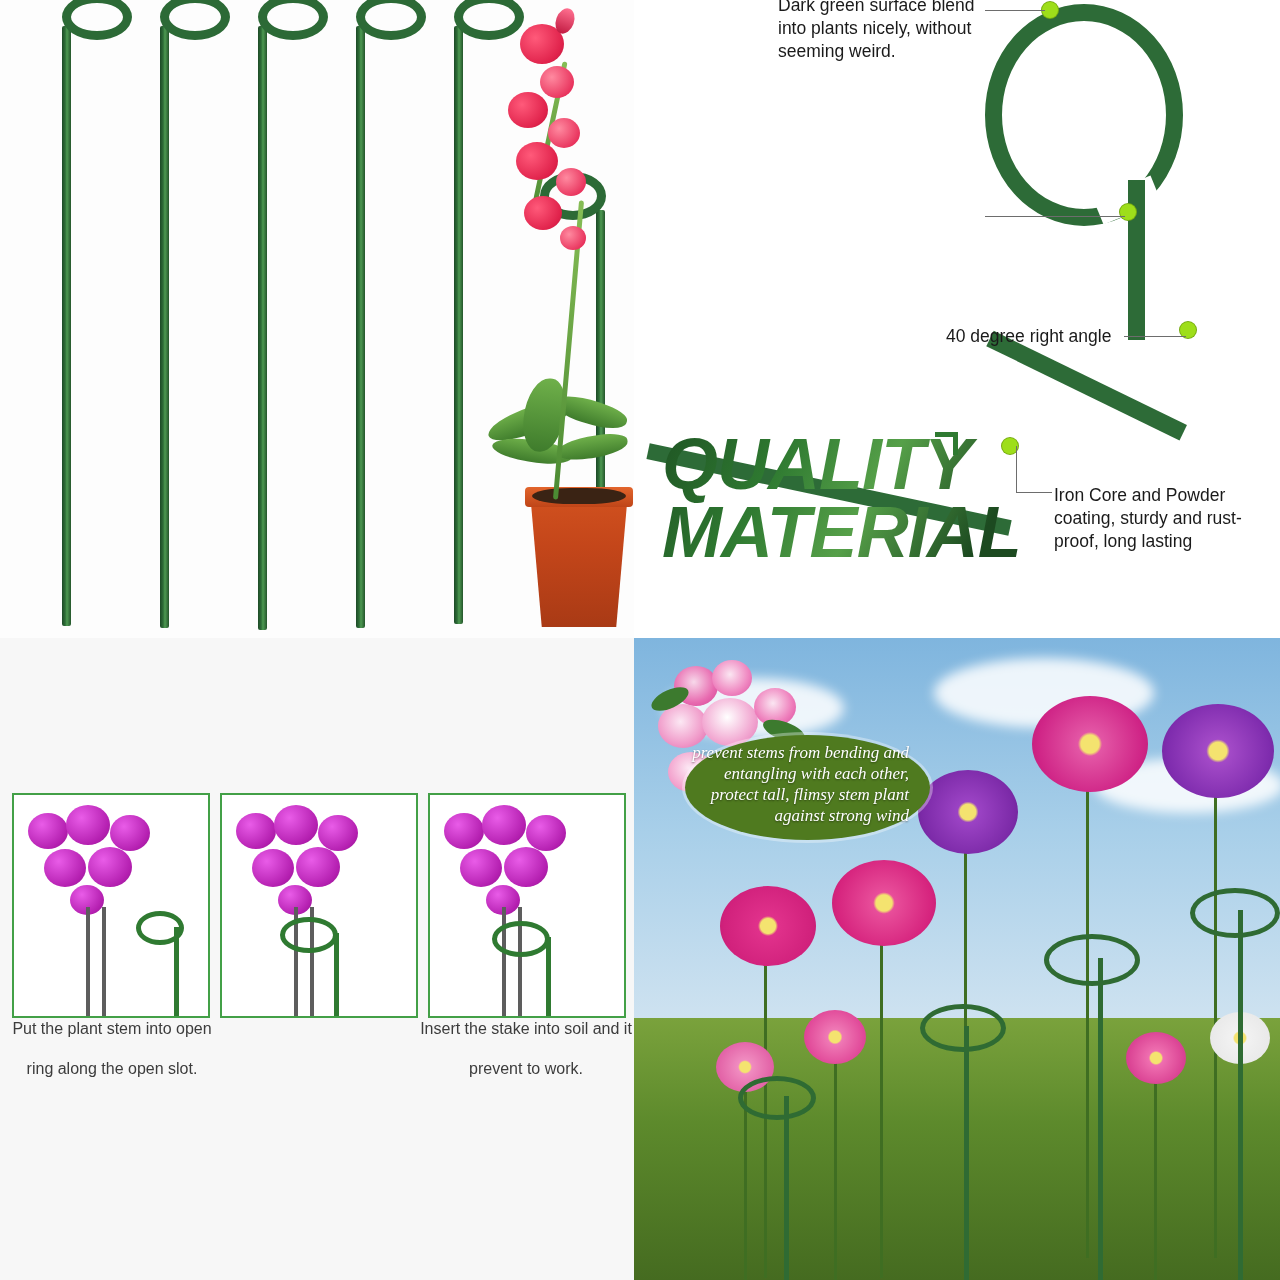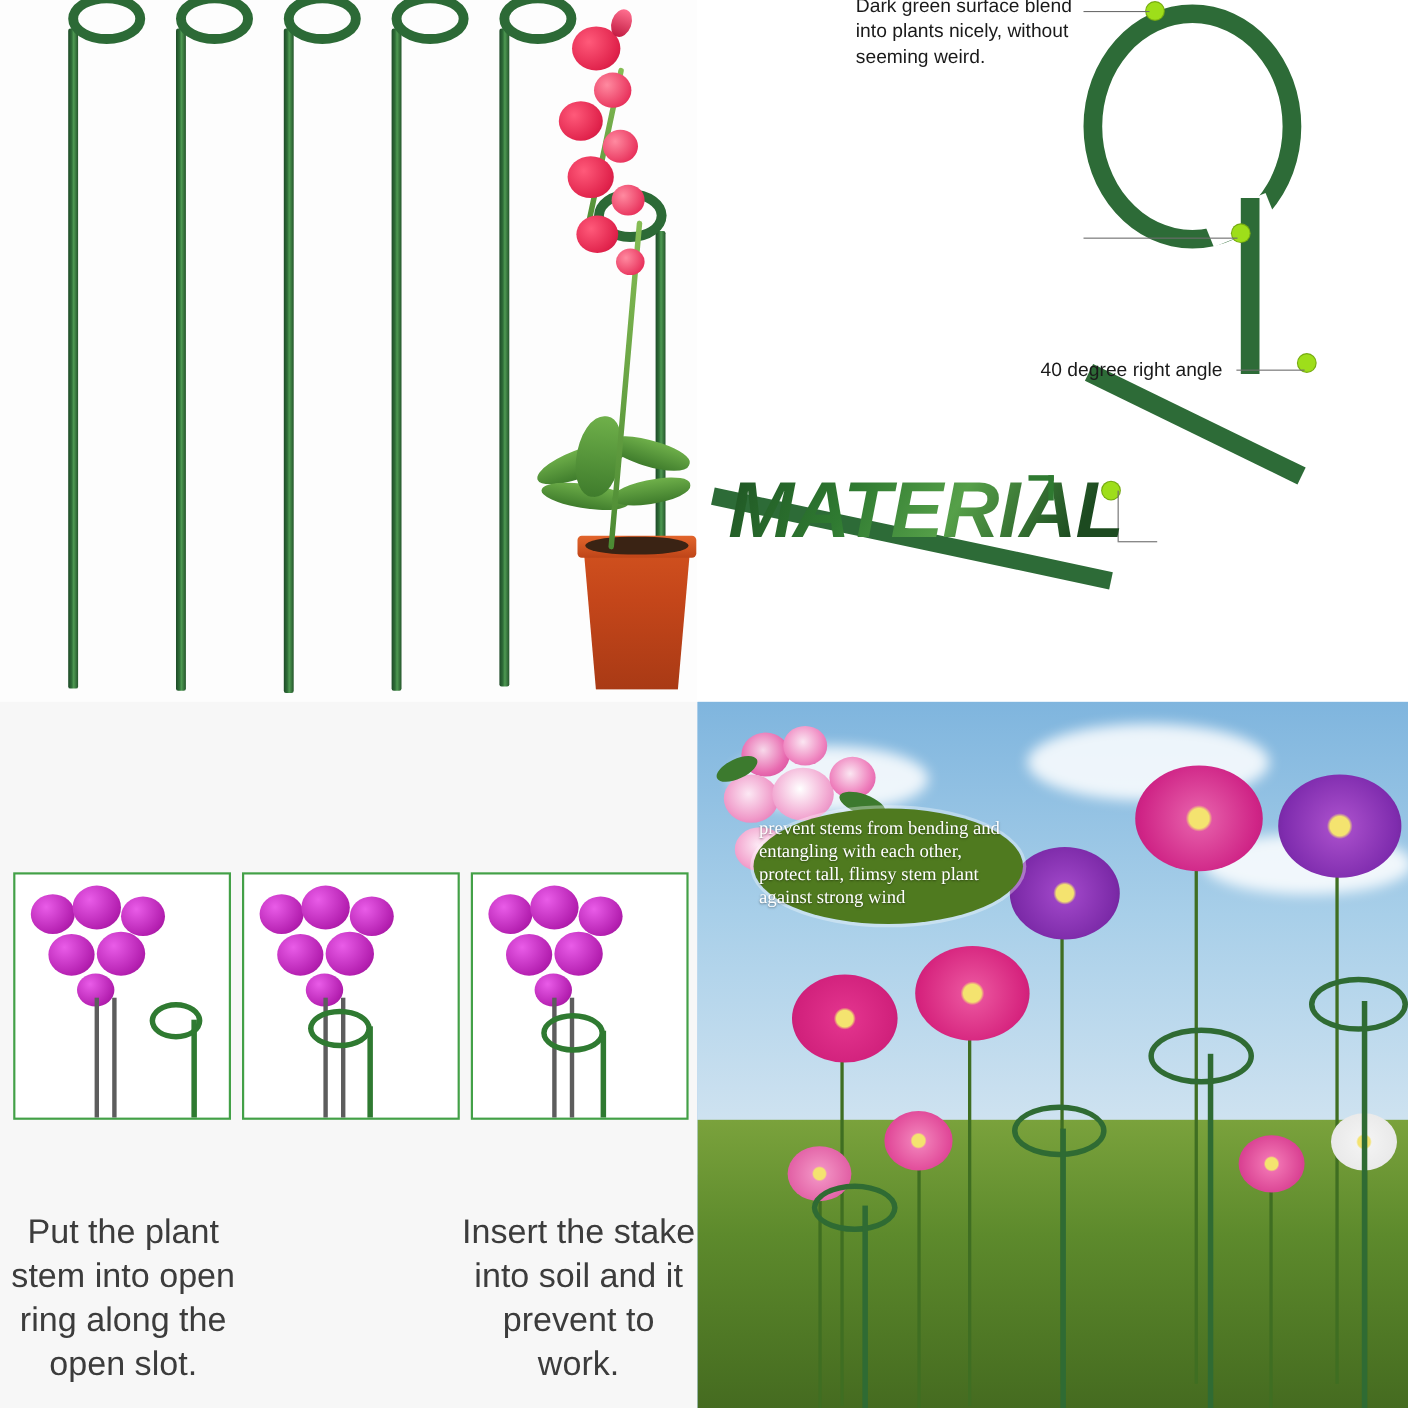--- a/index.html
+++ b/index.html
@@ -215,25 +215,25 @@
     top: 793px;
     width: 198px;
     height: 225px;
     border: 2px solid #43a047;
     background: #ffffff;
     box-sizing: border-box;
     overflow: hidden;
   }
   .step-cap {
     position: absolute;
-    top: 1100px;
+    top: 1009px;
     width: 212px;
     text-align: center;
     color: #3c3c3c;
-    font-size: 31px;
+    font-size: 16px;
     line-height: 40px;
   }
   .orchid-stem {
     position: absolute;
     width: 4px;
     background: #5d5d5d;
   }
   .orc-bloom {
     position: absolute;
     border-radius: 50%;
@@ -293,26 +293,27 @@
     left: 685px;
     top: 735px;
     width: 245px;
     height: 105px;
     background: #4f7a1f;
     border-radius: 50%;
     box-shadow: 0 0 0 3px rgba(255,255,255,0.35);
   }
   .badge-text {
     position: absolute;
-    left: 690px;
+    left: 674px;
     top: 742px;
     width: 235px;
-    text-align: left;
+    text-align: right;
     color: #ffffff;
     font-family: "Liberation Serif", serif;
+    font-style: italic;
     font-size: 17px;
     line-height: 21px;
     text-shadow: 0 1px 2px rgba(0,0,0,0.45);
   }
   .badge-flowers {
     position: absolute;
     left: 650px;
     top: 660px;
     width: 200px;
     height: 180px;
@@ -387,22 +388,24 @@
   <div class="lead" style="left:985px; top:216px; width:140px;"></div>
   <div class="lead" style="left:1124px; top:336px; width:62px;"></div>
   <div class="lead" style="left:1016px; top:492px; width:36px;"></div>
   <div class="lead-v" style="left:1016px; top:446px; height:46px;"></div>
 
   <div class="note" style="left:778px; top:-6px; width:220px;">Dark green surface blend into plants nicely, without seeming weird.</div>
 
 
   <div class="note" style="left:946px; top:325px; width:190px;">40 degree right angle</div>
 
+  <div class="note" style="left:1054px; top:484px; width:200px;">Iron Core and Powder coating, sturdy and rust-proof, long lasting</div>
 
   <div class="quality">
+    <div>QUALITY</div>
     <div>MATERIAL</div>
   </div>
   <div class="quality-tick"></div>
 
   <div class="q q-bl"></div>
 
 
   <div class="step-box" style="left:12px;">
     <div class="orc-bloom" style="left:14px; top:18px; width:40px; height:36px;"></div>
     <div class="orc-bloom" style="left:52px; top:10px; width:44px; height:40px;"></div>

